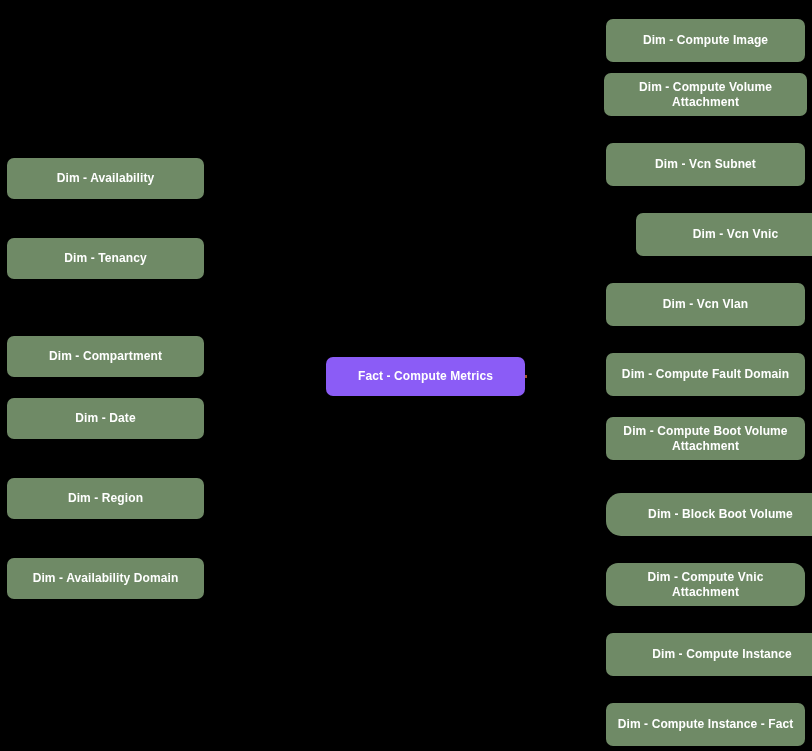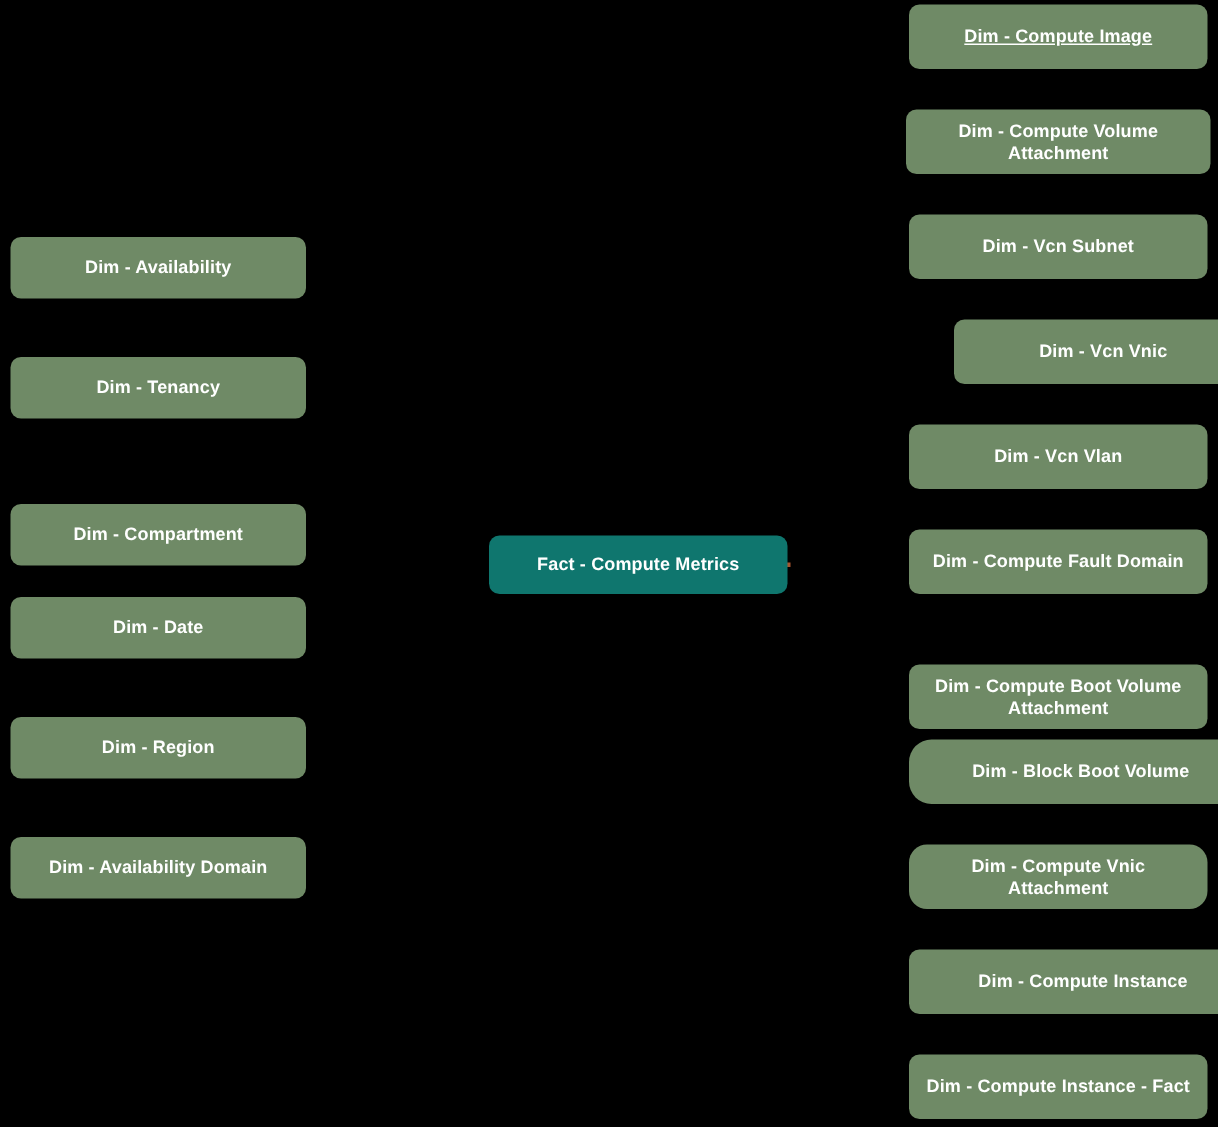--- a/index.html
+++ b/index.html
@@ -36,21 +36,21 @@
     font-weight: bold;
     line-height: 15px;
     letter-spacing: 0.1px;
     padding: 2px 8px;
     user-select: none;
   }
   .node.dim {
     background: #6f8a66;
   }
   .node.fact {
-    background: #0f766e;
+    background: #8b5cf6;
   }
   .node-label {
     display: block;
     width: 100%;
   }
   .edge-stub {
     position: absolute;
     background: #a8552f;
     height: 3px;
   }
@@ -76,39 +76,39 @@
         <span class="node-label">Dim - Date</span>
       </div>
       <div class="node dim" style="left: 7px; top: 478px; width: 197px; height: 41px;">
         <span class="node-label">Dim - Region</span>
       </div>
       <div class="node dim" style="left: 7px; top: 558px; width: 197px; height: 41px;">
         <span class="node-label">Dim - Availability Domain</span>
       </div>
     </div>
   <div id="right-column">
-      <div class="node dim" style="left: 606px; top: 3px; width: 199px; height: 43px; text-decoration: underline;">
+      <div class="node dim" style="left: 606px; top: 19px; width: 199px; height: 43px;">
         <span class="node-label">Dim - Compute Image</span>
       </div>
       <div class="node dim" style="left: 604px; top: 73px; width: 203px; height: 43px;">
         <span class="node-label">Dim - Compute Volume Attachment</span>
       </div>
       <div class="node dim" style="left: 606px; top: 143px; width: 199px; height: 43px;">
         <span class="node-label">Dim - Vcn Subnet</span>
       </div>
       <div class="node dim" style="left: 636px; top: 213px; width: 199px; height: 43px;">
         <span class="node-label">Dim - Vcn Vnic</span>
       </div>
       <div class="node dim" style="left: 606px; top: 283px; width: 199px; height: 43px;">
         <span class="node-label">Dim - Vcn Vlan</span>
       </div>
       <div class="node dim" style="left: 606px; top: 353px; width: 199px; height: 43px;">
         <span class="node-label">Dim - Compute Fault Domain</span>
       </div>
-      <div class="node dim" style="left: 606px; top: 443px; width: 199px; height: 43px;">
+      <div class="node dim" style="left: 606px; top: 417px; width: 199px; height: 43px;">
         <span class="node-label">Dim - Compute Boot Volume Attachment</span>
       </div>
       <div class="node dim" style="left: 606px; top: 493px; width: 229px; height: 43px; border-radius: 15px;">
         <span class="node-label">Dim - Block Boot Volume</span>
       </div>
       <div class="node dim" style="left: 606px; top: 563px; width: 199px; height: 43px; border-radius: 12px;">
         <span class="node-label">Dim - Compute Vnic Attachment</span>
       </div>
       <div class="node dim" style="left: 606px; top: 633px; width: 232px; height: 43px;">
         <span class="node-label">Dim - Compute Instance</span>

